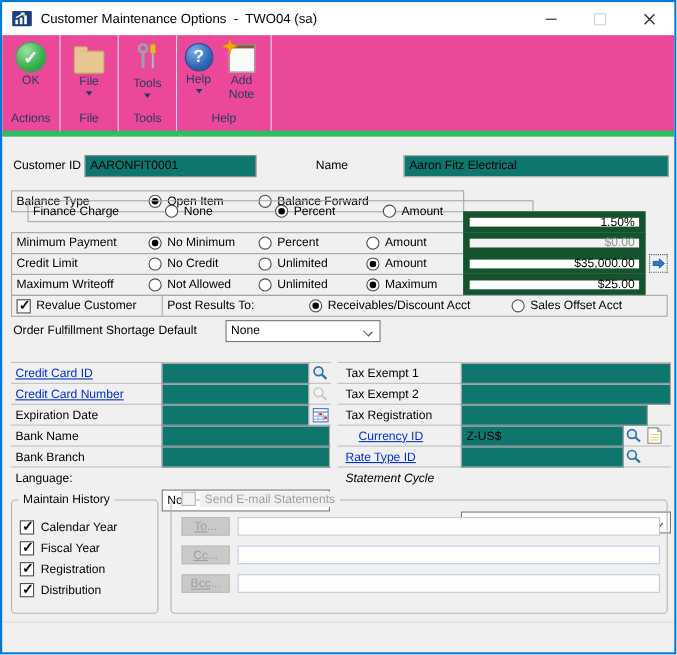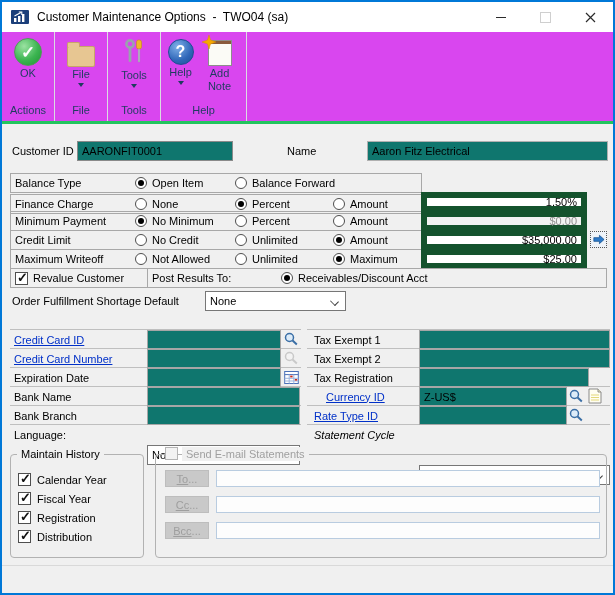--- a/index.html
+++ b/index.html
@@ -10,21 +10,21 @@
   }
   
   .titlebar { position:absolute; top:0; left:0; right:0; height:30px; background:#fff; display:flex; align-items:center; }
   .app-icon { margin-left:9px; display:flex; }
   .title-text { margin-left:8px; font-size:12px; white-space:pre; color:#000; }
   .caption-buttons { margin-left:auto; display:flex; height:100%; }
   .caption-btn { width:45px; height:100%; display:flex; align-items:center; justify-content:center; }
   .glyph-min { width:10px; height:1px; background:#2b2b2b; }
   .glyph-max { width:9px; height:9px; border:1px solid #cfcfcf; }
   
-  .ribbon { position:absolute; top:30px; left:0; right:0; height:92px; background:#d946ef; border-bottom:3px solid #22c55e; display:flex; box-sizing:border-box; }
+  .ribbon { position:absolute; top:30px; left:0; right:0; height:92px; background:#ec4899; border-bottom:5px solid #22c55e; display:flex; box-sizing:border-box; }
   .rgroup { display:flex; flex-direction:column; border-right:1px solid #dadde2; box-sizing:border-box; }
   .rbtns { flex:1; display:flex; justify-content:center; align-items:flex-start; padding-top:5px; gap:2px; }
   .rbtn { display:flex; flex-direction:column; align-items:center; gap:1px; padding:1px 2px; }
   .rlabel { color:#1e3c5f; font-size:11px; line-height:13px; text-align:center; }
   .drop-arrow { width:0; height:0; border-left:3px solid transparent; border-right:3px solid transparent; border-top:4px solid #1e3c5f; margin-top:1px; }
   .rgroup-label { height:19px; line-height:17px; text-align:center; color:#1e3c5f; }
   .icon-ok { width:28px; height:28px; border-radius:50%; border:1px solid #4f9a58;
     background:radial-gradient(circle at 35% 28%, #9be2a2, #3cb551 55%, #1f9335);
     display:flex; align-items:center; justify-content:center; box-sizing:border-box; }
   .icon-ok::after { content:'✓'; color:#fff; font-weight:bold; font-size:17px; }
@@ -169,21 +169,21 @@
     <span class="opt" style="left:124px;">
         <span class="radio sel"></span>
         <span>Open Item</span>
       </span>
     <span class="opt" style="left:224px;">
         <span class="radio"></span>
         <span>Balance Forward</span>
       </span>
   </div>
 
-  <div class="trow" style="top:192px; width:460px;">
+  <div class="trow" style="top:180px; width:460px;margin-left:15px;">
     <span class="cell-label">Finance Charge</span>
     <span class="opt" style="left:124px;">
         <span class="radio"></span>
         <span>None</span>
       </span>
     <span class="opt" style="left:224px;">
         <span class="radio sel"></span>
         <span>Percent</span>
       </span>
     <span class="opt" style="left:322px;">
@@ -260,20 +260,24 @@
   <div class="trow" style="top:266px; width:597px;">
     <span class="opt" style="left:4px;">
         <span class="checkbox checked"></span>
         <span>Revalue Customer</span>
       </span>
     <span class="vline" style="left:136px;"></span>
     <span class="cell-label" style="left:141px;">Post Results To:</span>
     <span class="opt" style="left:270px;">
         <span class="radio sel"></span>
         <span>Receivables/Discount Acct</span>
+      </span>
+    <span class="opt" style="left:454px;">
+        <span class="radio"></span>
+        <span>Sales Offset Acct</span>
       </span>
   </div>
 
   <div class="abs lbl" style="left:10px; top:289px;">Order Fulfillment Shortage Default</div>
   <div class="abs dropdown" style="left:203px; top:289px; width:141px; height:20px;">
     <span>None</span>
     <span class="chev"></span>
   </div>
 
   <div class="sep" style="left:8px; top:327px; width:291px;"></div>

